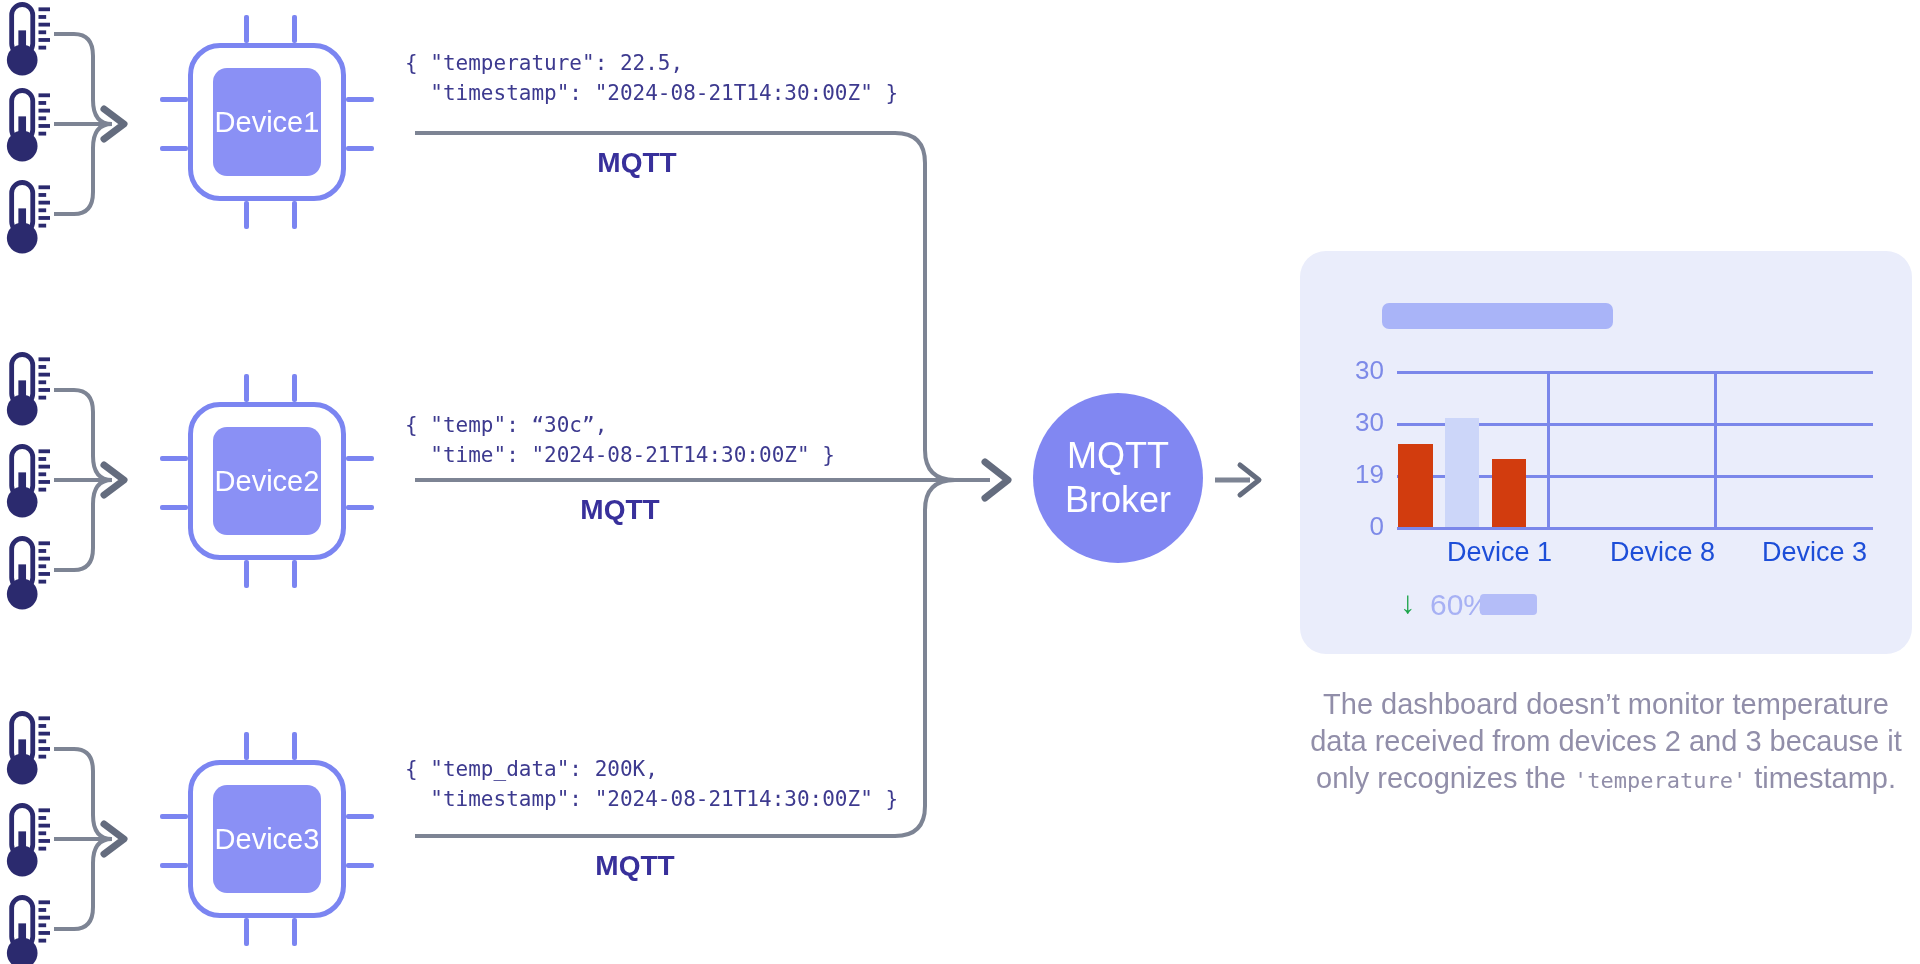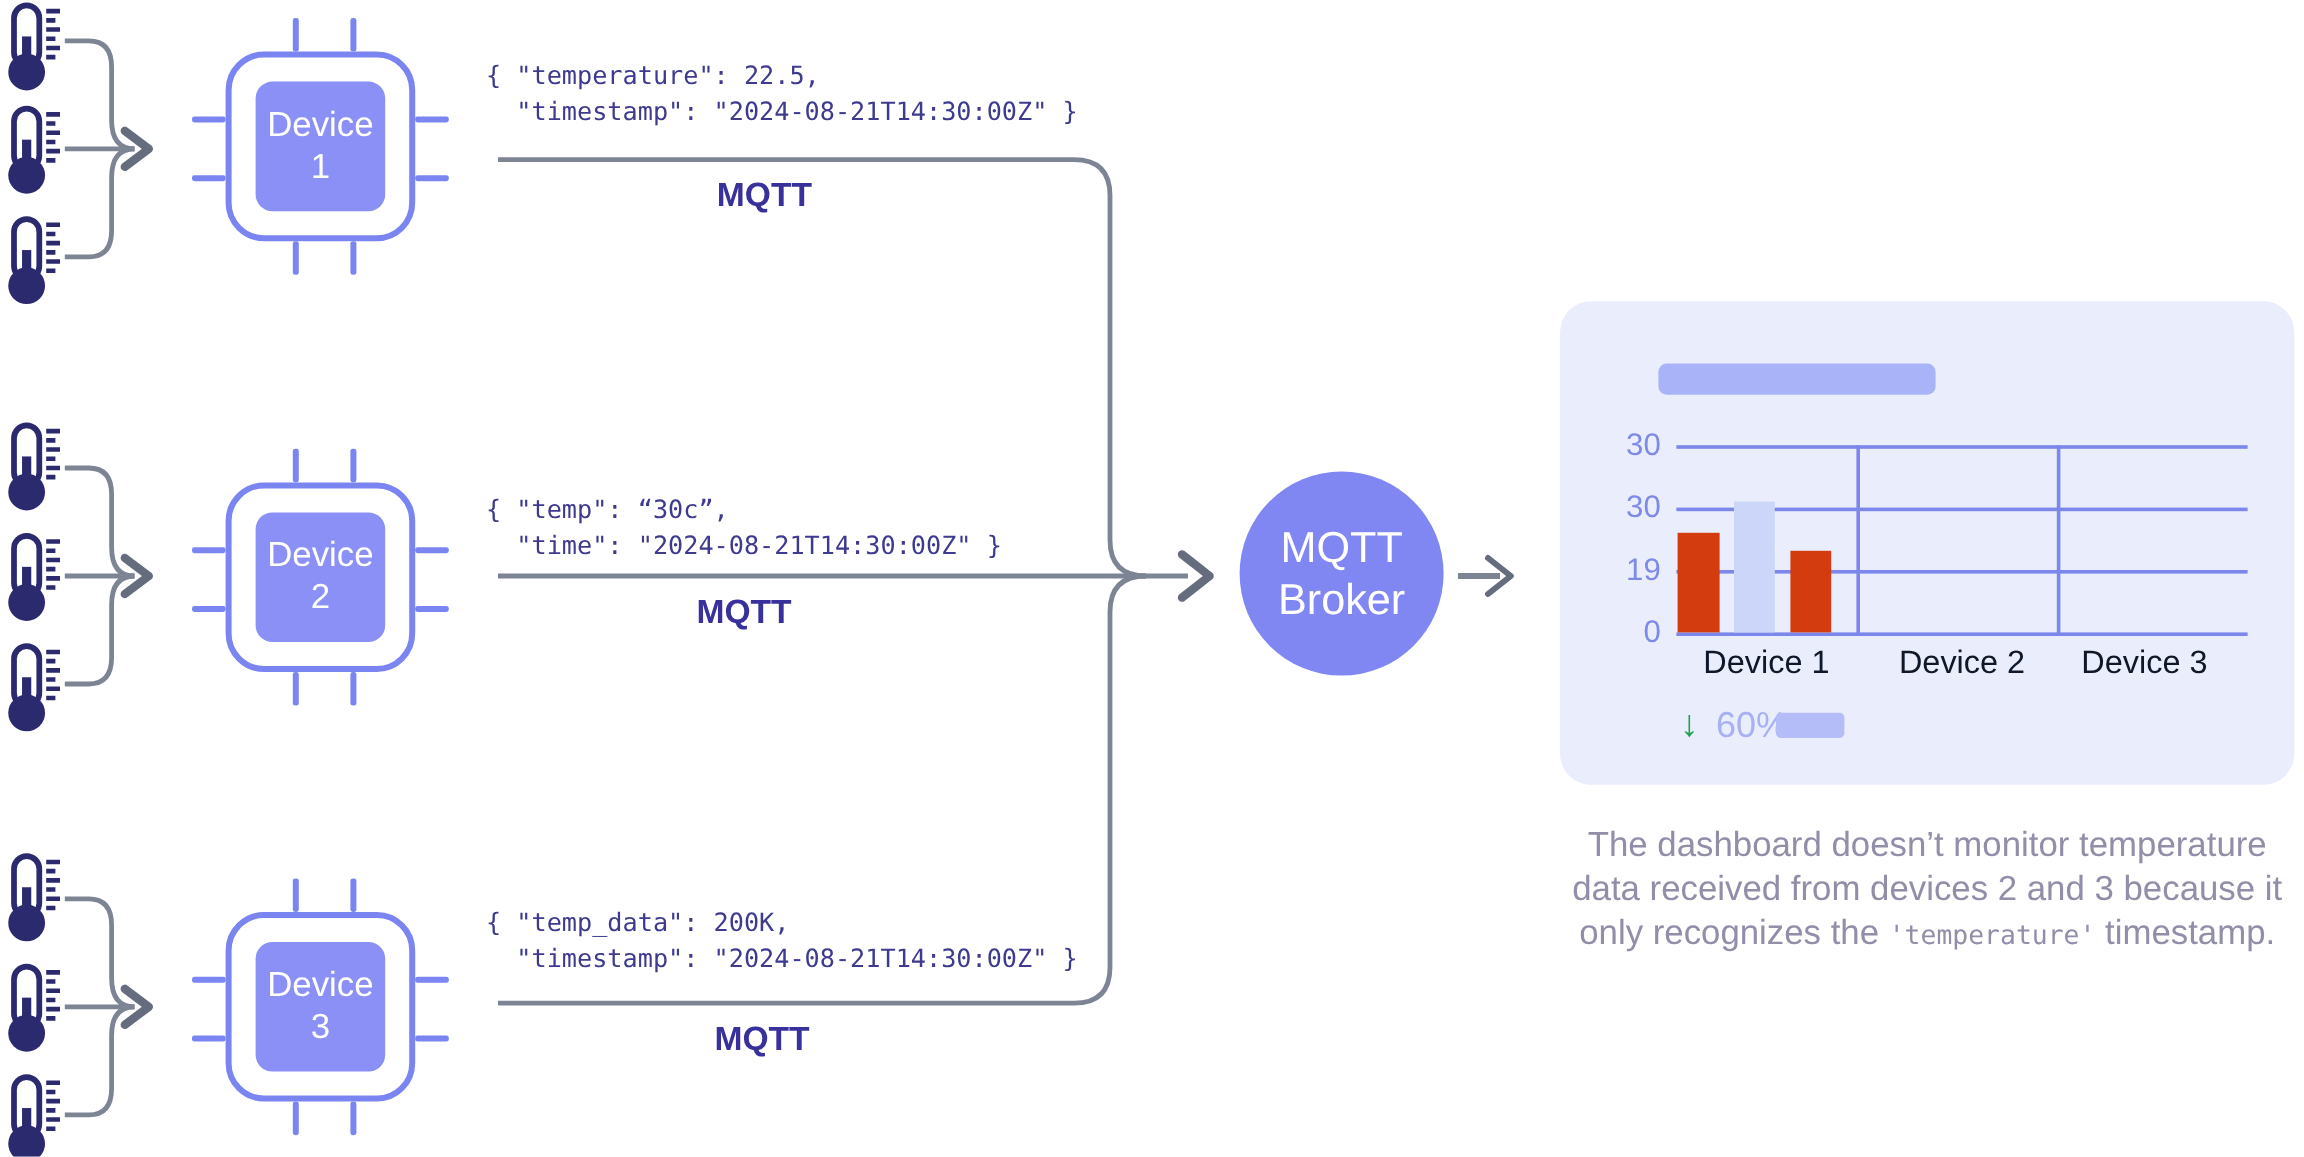--- a/index.html
+++ b/index.html
@@ -3,39 +3,39 @@
 <meta charset="utf-8">
 <style>
   html,body{margin:0;padding:0;background:#ffffff;}
   .canvas{position:relative;width:1920px;height:964px;background:#ffffff;overflow:hidden;
           font-family:"Liberation Sans",sans-serif;}
   svg.wires{position:absolute;left:0;top:0;width:1920px;height:964px;pointer-events:none;}
   .thermo{position:absolute;width:46px;height:78px;}
   
   .chip{position:absolute;left:188px;width:148px;height:148px;border:5px solid #7b85f1;border-radius:32px;}
   .chip-inner{position:absolute;left:20px;top:20px;width:108px;height:108px;border-radius:14px;
-              background:#8a90f5;display:flex;flex-direction:column;align-items:center;justify-content:center;
+              background:#8a90f5;display:flex;flex-direction:row;align-items:center;justify-content:center;
               color:#fff;font-size:29px;line-height:35px;}
   .pin{position:absolute;background:#7b85f1;border-radius:2px;}
   .pin.v{width:5px;height:28px;}
   .pin.h{width:28px;height:5px;}
   .payload{position:absolute;margin:0;font-family:"DejaVu Sans Mono",monospace;font-size:21px;
            line-height:30px;color:#3d3a8f;}
   .payload span{display:block;white-space:pre;}
   .mqtt-label{position:absolute;width:200px;text-align:center;font-size:28px;font-weight:bold;color:#38309b;}
   .broker{position:absolute;left:1033px;top:393px;width:170px;height:170px;border-radius:50%;
           background:#8187f2;display:flex;flex-direction:column;align-items:center;justify-content:center;
           color:#fff;font-size:36px;line-height:44px;}
   
   .card{position:absolute;left:1300px;top:251px;width:612px;height:403px;background:#eaedfb;border-radius:26px;}
   .title-bar{position:absolute;left:82px;top:52px;width:231px;height:26px;border-radius:7px;background:#a9b4f8;}
   .hgrid{position:absolute;left:97px;width:476px;height:3px;background:#7b87ea;}
   .vgrid{position:absolute;top:120px;width:3px;height:159px;background:#7b87ea;}
   .ytick{position:absolute;left:14px;width:70px;height:32px;text-align:right;font-size:26px;color:#7d8ae8;}
-  .xlabel{position:absolute;top:286px;width:160px;text-align:center;font-size:27px;color:#0f172a;}
+  .xlabel{position:absolute;top:286px;width:160px;text-align:right;font-size:27px;color:#1d4ed8;}
   .bar{position:absolute;}
   .trend-arrow{position:absolute;left:100px;top:334px;font-size:31px;font-weight:bold;color:#1ea54c;}
   .trend-pct{position:absolute;left:130px;top:337px;font-size:30px;color:#a7b1f4;}
   .trend-bar{position:absolute;left:180px;top:343px;width:57px;height:21px;border-radius:4px;background:#b4bdf8;}
   .caption{position:absolute;left:1284px;top:686px;width:644px;text-align:center;
            font-size:29px;line-height:37px;color:#918ea9;}
   .caption span{display:block;white-space:nowrap;}
   .caption .mono{display:inline;font-family:"DejaVu Sans Mono",monospace;font-size:22px;}
 </style>
 </head>
@@ -195,21 +195,21 @@
     <div class="ytick" style="top:104px">30</div>
     <div class="ytick" style="top:156px">30</div>
     <div class="ytick" style="top:208px">19</div>
     <div class="ytick" style="top:260px">0</div>
 
     <div class="bar" style="left: 98px; width: 35px; height: 83px; top: 193px; background: rgb(210, 60, 14);"></div>
     <div class="bar" style="left: 145px; width: 34px; height: 109px; top: 167px; background: rgb(204, 214, 249);"></div>
     <div class="bar" style="left: 192px; width: 34px; height: 68px; top: 208px; background: rgb(210, 60, 14);"></div>
 
     <div class="xlabel" style="left:92px">Device 1</div>
-    <div class="xlabel" style="left:255px">Device 2</div>
+    <div class="xlabel" style="left:255px">Device 8</div>
     <div class="xlabel" style="left:407px">Device 3</div>
 
     <div class="trend-arrow">↓</div>
     <div class="trend-pct">60%</div>
     <div class="trend-bar"></div>
   </div>
 
   <div class="caption">
     <span>The dashboard doesn’t monitor temperature</span>
     <span>data received from devices 2 and 3 because it</span>

